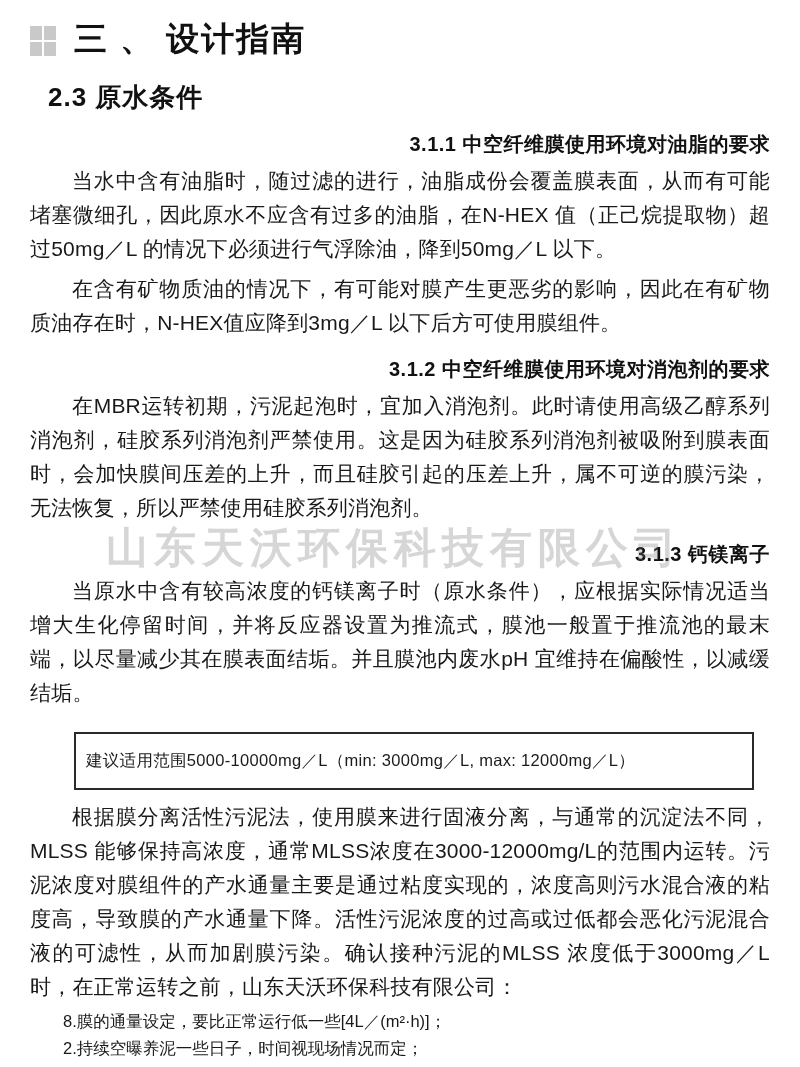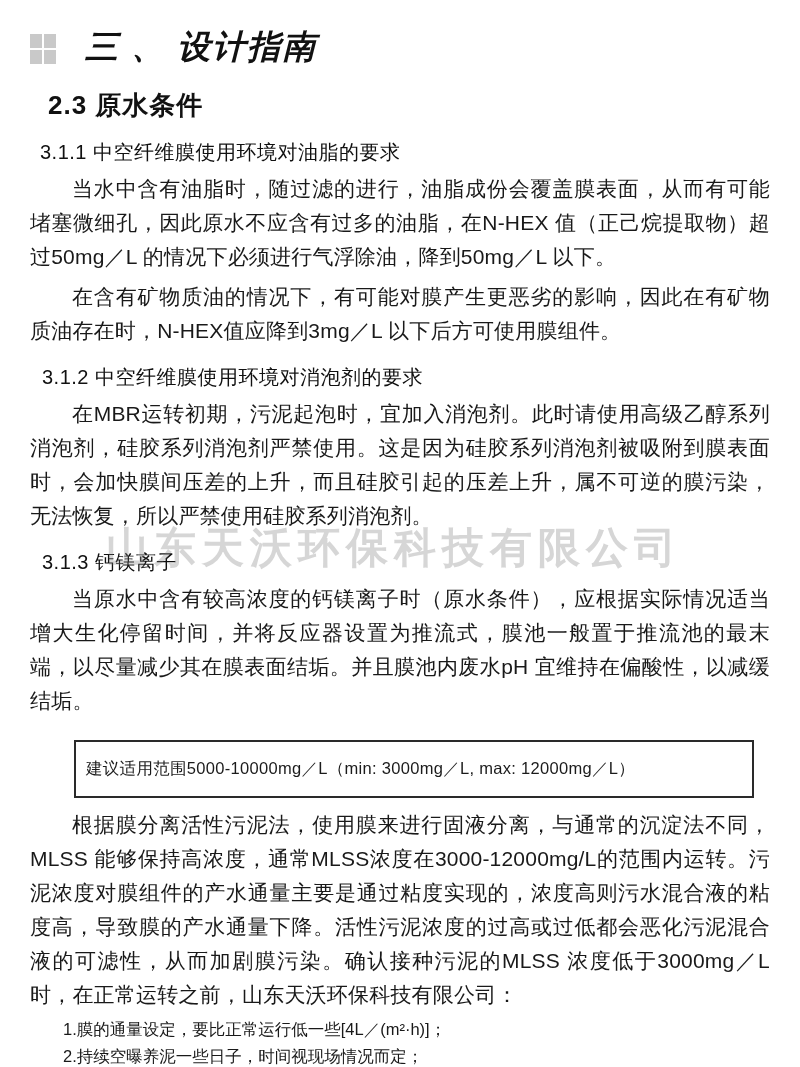--- a/index.html
+++ b/index.html
@@ -21,23 +21,22 @@
     width: 800px;
     height: 1067px;
     box-sizing: border-box;
     padding: 8px 30px 0 30px;
   }
 
   
   .chapter-row {
     display: flex;
     align-items: center;
-    gap: 29px;
-    margin-top: 20px;
-    font-style: italic;
+    gap: 18px;
+    margin-top: 12px;
   }
   .chapter-mark {
     width: 26px;
     height: 30px;
     display: grid;
     grid-template-columns: 1fr 1fr;
     grid-template-rows: 1fr 1fr;
     gap: 2px;
     flex: 0 0 auto;
     margin-top: 4px;
@@ -58,24 +57,25 @@
   
   h2.sec {
     font-size: 26px;
     font-weight: bold;
     letter-spacing: 1px;
     margin: 22px 0 4px 18px;
     color: #111;
   }
   h3.subsec {
     font-size: 20px;
-    font-weight: normal;
+    font-weight: bold;
     letter-spacing: 0.5px;
     margin: 16px 0 2px 10px;
     color: #111;
+    text-align: right;
   }
   h3.subsec.nomargin {
     margin-left: 12px;
   }
 
   
   p.body {
     font-size: 21px;
     line-height: 1.62;
     margin: 6px 0 0 0;
@@ -154,18 +154,18 @@
 
   <h3 class="subsec nomargin">3.1.3 钙镁离子</h3>
   <p class="body indent">当原水中含有较高浓度的钙镁离子时（原水条件），应根据实际情况适当增大生化停留时间，并将反应器设置为推流式，膜池一般置于推流池的最末端，以尽量减少其在膜表面结垢。并且膜池内废水pH 宜维持在偏酸性，以减缓结垢。</p>
 
 
   <div class="note-box">建议适用范围5000-10000mg／L（min: 3000mg／L, max: 12000mg／L）</div>
 
   <p class="body indent">根据膜分离活性污泥法，使用膜来进行固液分离，与通常的沉淀法不同，MLSS 能够保持高浓度，通常MLSS浓度在3000-12000mg/L的范围内运转。污泥浓度对膜组件的产水通量主要是通过粘度实现的，浓度高则污水混合液的粘度高，导致膜的产水通量下降。活性污泥浓度的过高或过低都会恶化污泥混合液的可滤性，从而加剧膜污染。确认接种污泥的MLSS 浓度低于3000mg／L 时，在正常运转之前，山东天沃环保科技有限公司：</p>
 
   <ol class="numlist">
-    <li>1.膜的通量设定，要比正常运行低一些[4L／(m²·h)]；</li>
+    <li>8.膜的通量设定，要比正常运行低一些[4L／(m²·h)]；</li>
     <li>2.持续空曝养泥一些日子，时间视现场情况而定；</li>
     <li>3.驯养污泥时定期排出上清液。</li>
   </ol>
 
 </div>
 
 </body></html>

